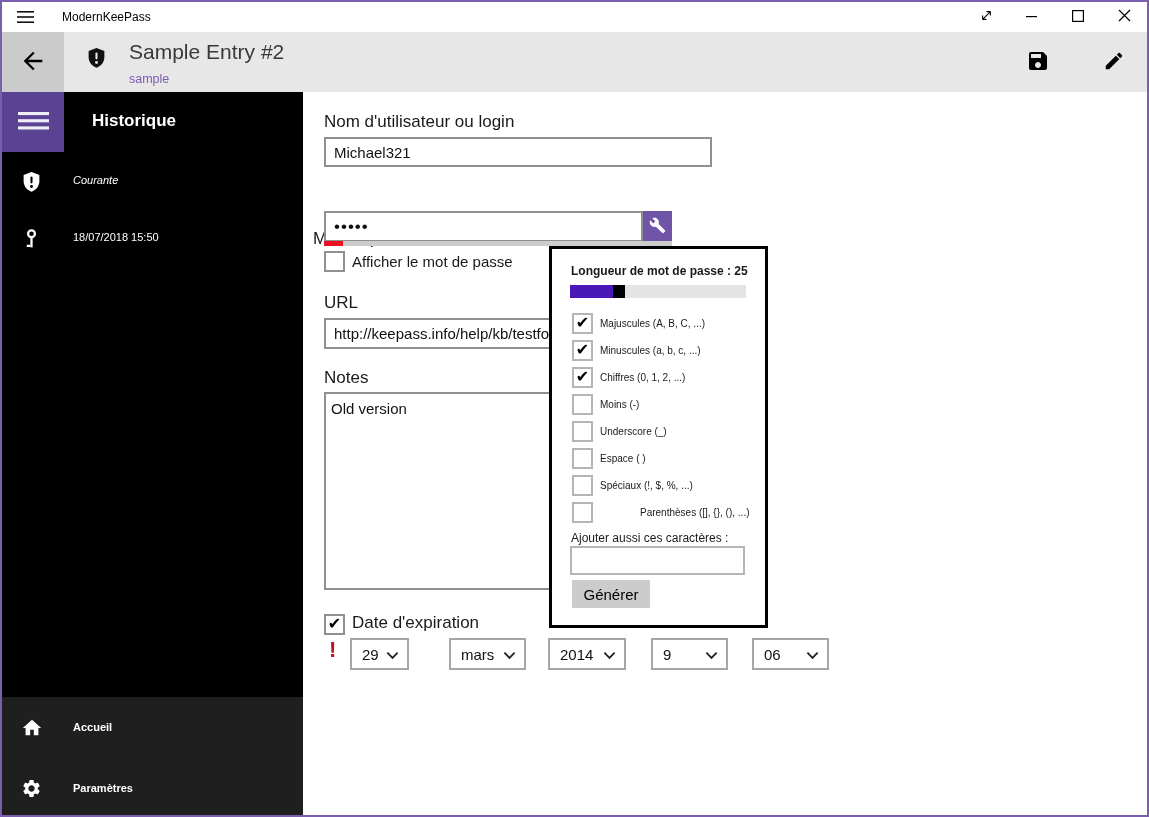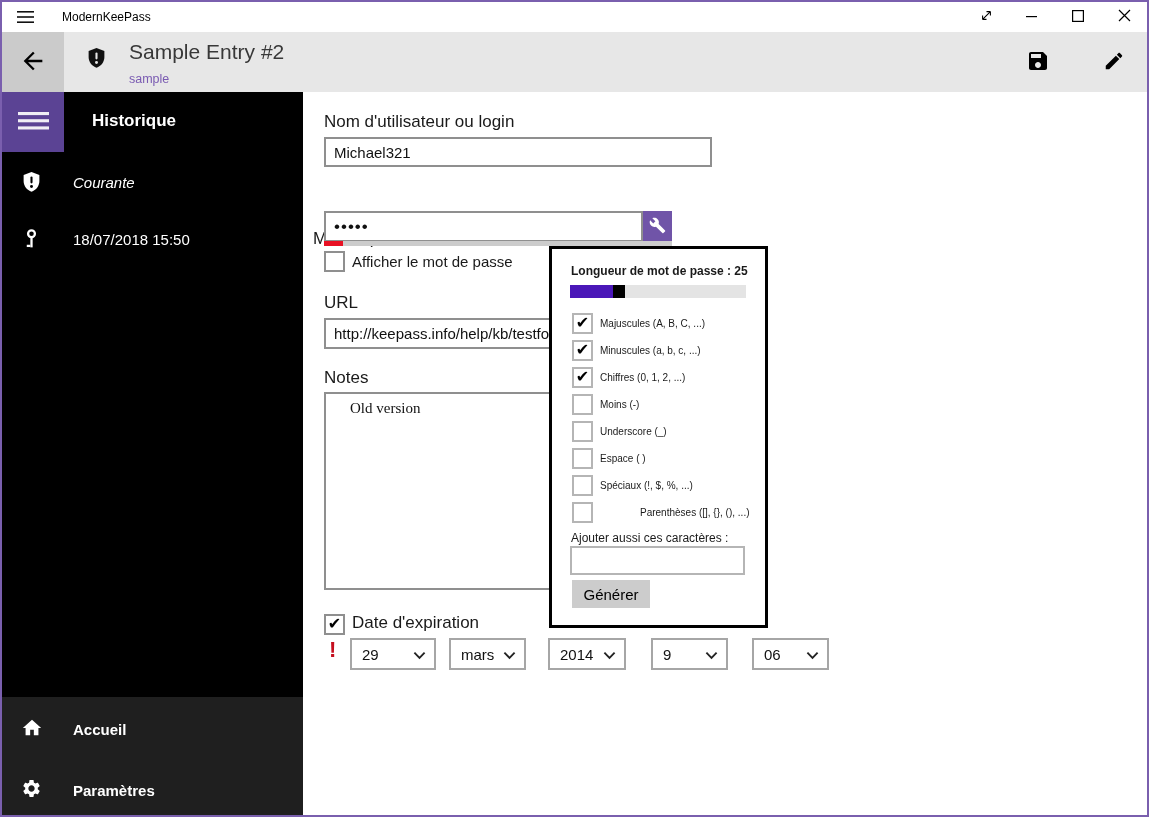--- a/index.html
+++ b/index.html
@@ -19,36 +19,36 @@
   .hdr-shield { position:absolute; left:84px; top:15px; }
   .hdr-title { position:absolute; left:127px; top:8px; font-size:21px; color:#383838; }
   .hdr-sub { position:absolute; left:127px; top:40px; font-size:12.5px; color:#7a5bb2; }
   .hdr-act { position:absolute; top:0; width:48px; height:60px; background:transparent; border:none; display:flex; align-items:center; justify-content:center; cursor:pointer; }
 
   
   .sidebar { position:absolute; left:0; top:90px; width:301px; height:723px; background:#000; }
   .nav-toggle { position:absolute; left:0; top:0; width:62px; height:60px; background:#5b4394; border:none; display:flex; align-items:center; justify-content:center; cursor:pointer; }
   .side-title { position:absolute; left:90px; top:19px; font-size:17px; font-weight:bold; color:#fff; }
   .srow-icon { position:absolute; left:19px; width:22px; height:22px; }
-  .srow-lbl { position:absolute; left:71px; color:#fff; font-size:15px; }
+  .srow-lbl { position:absolute; left:71px; color:#fff; font-size:11px; }
   .side-footer { position:absolute; left:0; bottom:0; width:301px; height:118px; background:#1f1f1f; }
 
   
   .lbl { position:absolute; font-size:17px; color:#1a1a1a; }
   .tin { position:absolute; border:2px solid #8f8f8f; padding:0 8px; font-size:15px; color:#111; background:#fff; outline:none; }
   .cb { position:absolute; width:21px; height:21px; border:2px solid #8f8f8f; background:#fff; display:flex; align-items:center; justify-content:center; cursor:pointer; }
   .cb span { font-size:16px; font-weight:bold; color:#000; line-height:1; margin-top:-2px; }
   .cb.light { border-color:#b5b5b5; }
   .cblbl { position:absolute; font-size:15px; color:#1a1a1a; }
   .strength { position:absolute; left:322px; top:239px; width:348px; height:5px; background:#ccc; }
   .strength-fill { width:19px; height:5px; background:#e81123; }
   .wrench-btn { position:absolute; left:641px; top:209px; width:29px; height:31px; background:#7054a8; border:none; display:flex; align-items:center; justify-content:center; cursor:pointer; }
   .warn { position:absolute; left:327px; top:635px; font-size:22px; font-weight:bold; color:#c50f1f; }
   .dd { position:absolute; top:636px; height:32px; border:2px solid #a6a6a6; background:#fff; display:flex; align-items:center; justify-content:space-between; padding:0 8px 0 10px; font-size:15px; color:#111; cursor:pointer; }
-  textarea.tin { padding:6px 24px; resize:none;font-family:Liberation Serif, serif; }
+  textarea.tin { padding:6px 5px; resize:none; }
 
   
   .popup { position:absolute; left:547px; top:244px; width:219px; height:382px; background:#fff; border:3px solid #000; z-index:10; }
   .p-slbl { position:absolute; font-size:12px; color:#1a1a1a; }
   .slider { position:absolute; left:18px; top:36px; width:176px; height:13px; background:#e4e4e4; cursor:pointer; }
   .slider-fill { position:absolute; left:0; top:0; width:43px; height:13px; background:#4a17b8; }
   .slider-thumb { position:absolute; left:43px; top:0; width:12px; height:13px; background:#000; cursor:pointer; }
   .plbl { position:absolute; left:48px; height:21px; line-height:21px; font-size:10px; color:#1a1a1a; }
   .gen-btn { position:absolute; left:20px; top:331px; width:78px; height:28px; background:#ccc; border:none; font-size:15px; color:#000; cursor:pointer; }
 </style>
@@ -215,21 +215,21 @@
 
   <div class="lbl" style="left:322px; top:366px;text-align:right;">Notes</div>
   <textarea class="tin" style="left: 322px; top: 390px; width: 348px; height: 198px;">Old version</textarea>
 
   <div class="cb" style="left:322px; top:612px;">
     <span>✔</span>
   </div>
   <div class="lbl" style="left:350px; top:611px;">Date d'expiration</div>
   <div class="warn">!</div>
 
-  <div class="dd" style="left:348px; width:86px;">
+  <div class="dd" style="left:348px; width:59px;">
     <span>29</span>
     <span><svg width="13" height="9" viewBox="0 0 14 9" fill="none" stroke="#222" stroke-width="2">
           <path d="M1.5 1.5L7 7l5.5-5.5"></path>
         </svg></span>
   </div>
   <div class="dd" style="left:447px; width:77px;">
     <span>mars</span>
     <span><svg width="13" height="9" viewBox="0 0 14 9" fill="none" stroke="#222" stroke-width="2">
           <path d="M1.5 1.5L7 7l5.5-5.5"></path>
         </svg></span>

